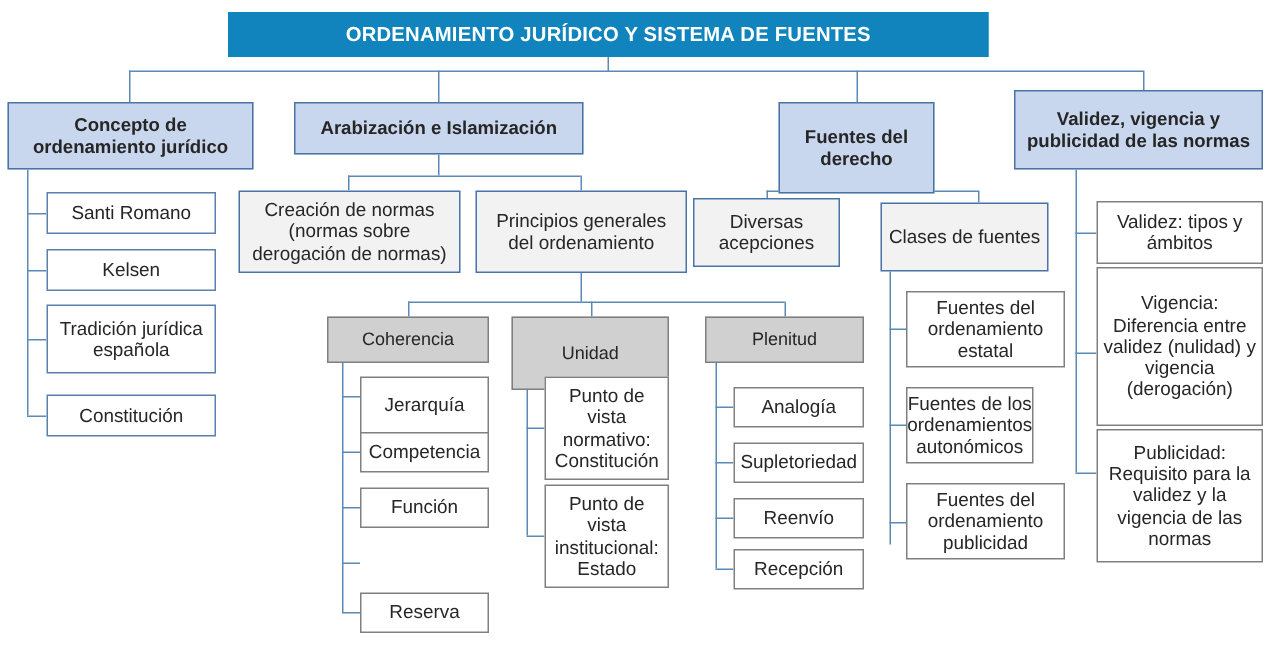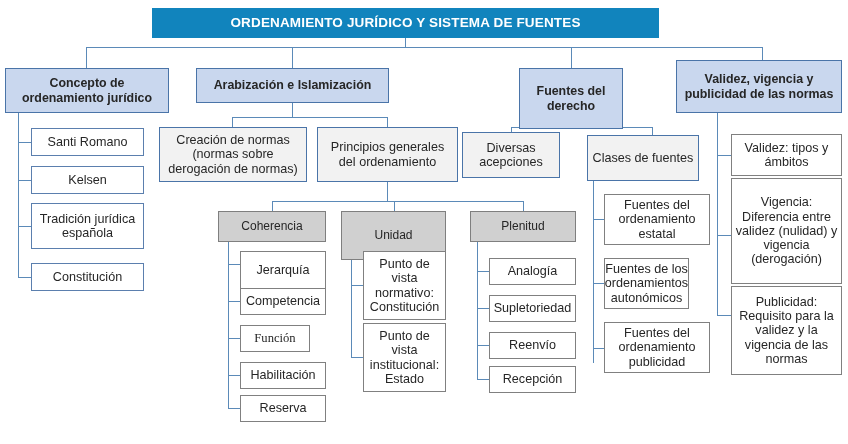--- a/index.html
+++ b/index.html
@@ -99,28 +99,25 @@
   <div class="node n-leafg" style="left:240px;top:251px;width:86px;height:39px;">
     <span>Jerarquía</span>
   </div>
 
   <div class="ln lnh" style="left:228px;top:301px;width:12px;"></div>
   <div class="node n-leafg" style="left:240px;top:288px;width:86px;height:27px;">
     <span>Competencia</span>
   </div>
 
   <div class="ln lnh" style="left:228px;top:338px;width:12px;"></div>
-  <div class="node n-leafg" style="left:240px;top:325px;width:70px;height:27px;font-family:Liberation Serif, serif;">
+  <div class="node n-leafg" style="left:240px;top:325px;width:86px;height:27px;">
     <span>Función</span>
   </div>
 
   <div class="ln lnh" style="left:228px;top:375px;width:12px;"></div>
-  <div class="node n-leafg" style="left:240px;top:362px;width:86px;height:27px;">
-    <span>Habilitación</span>
-  </div>
 
   <div class="ln lnh" style="left:228px;top:408px;width:12px;"></div>
   <div class="node n-leafg" style="left:240px;top:395px;width:86px;height:27px;">
     <span>Reserva</span>
   </div>
 
   <div class="node n-gray" style="left:341px;top:211px;width:105px;height:49px;">
     <span>Unidad</span>
   </div>
   <div class="ln lnv" style="left:351px;top:242px;height:115px;"></div>

